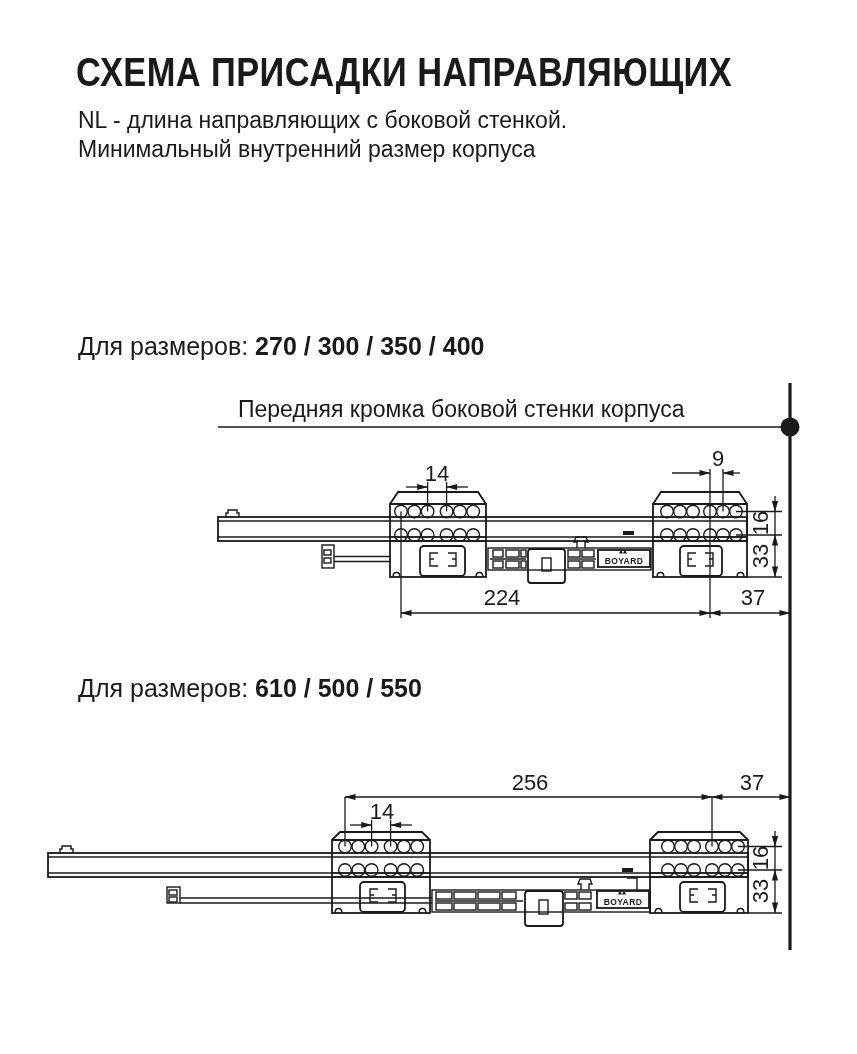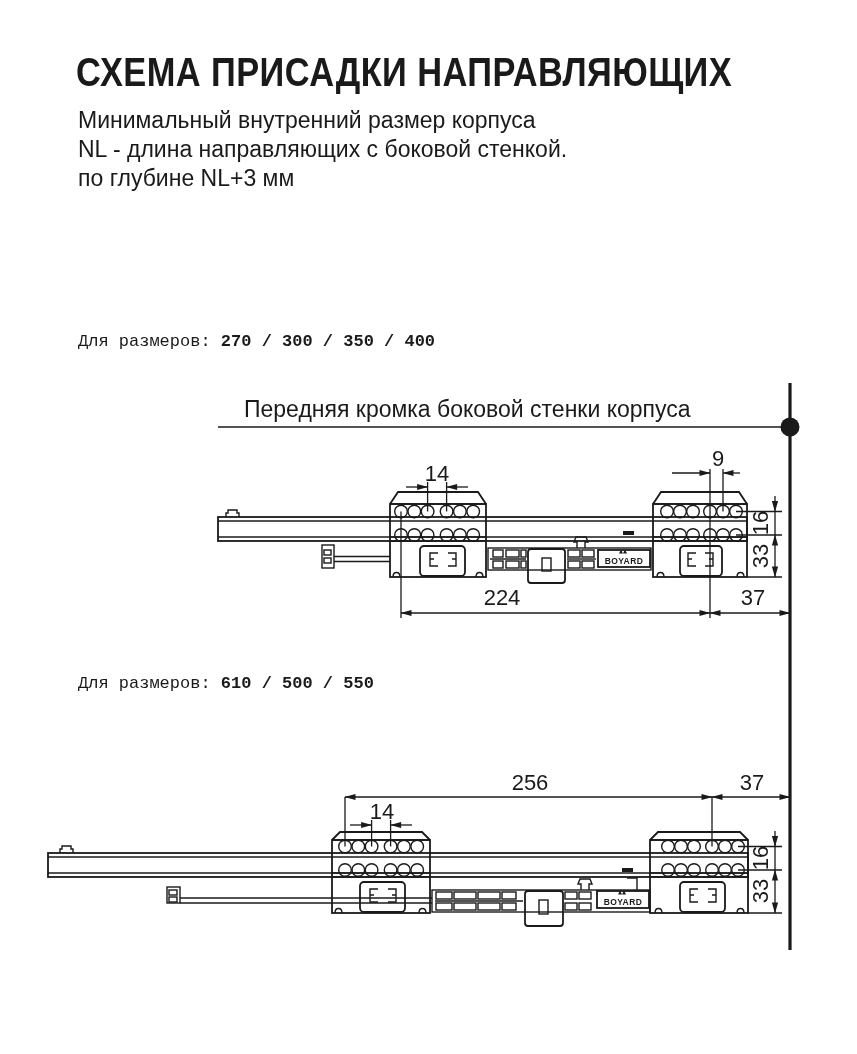--- a/index.html
+++ b/index.html
@@ -16,47 +16,46 @@
     left:76px;top:50px;
     font-size:40px;font-weight:bold;letter-spacing:.5px;
     white-space:nowrap;
     transform:scaleX(.86);transform-origin:left top;
   }
   .intro{
     left:78px;top:106px;
     font-size:23px;line-height:29px;
   }
   .section-title{
-    font-size:17px;white-space:nowrap;font-family:Liberation Mono, monospace;
+    font-size:25px;white-space:nowrap;
   }
   .section-title .sizes{font-weight:bold;}
   .sec1{left:78px;top:332px;}
   .sec2{left:78px;top:674px;}
   .edge-label{
-    left:244px;top:396px;
+    left:238px;top:396px;
     font-size:23px;white-space:nowrap;
   }
   svg{position:absolute;display:block;}
   svg *{vector-effect:none;}
   .o{stroke:#1a1a1a;fill:none;stroke-width:1.8;stroke-linejoin:miter;}
   .o2{stroke:#1a1a1a;fill:none;stroke-width:1.4;}
   .dim{stroke:#1a1a1a;fill:none;stroke-width:1.3;}
   .fillb{fill:#1a1a1a;stroke:none;}
   text.dimtxt{font-family:"Liberation Sans",sans-serif;font-size:22px;fill:#1a1a1a;stroke:none;}
   text.brandtxt{font-family:"Liberation Sans",sans-serif;font-size:8.5px;font-weight:bold;letter-spacing:.4px;fill:#1a1a1a;stroke:none;}
 </style>
 </head>
 <body>
 
 <div class="abs page-title">СХЕМА ПРИСАДКИ НАПРАВЛЯЮЩИХ</div>
 
 <div class="abs intro">
+  <div>NL - длина направляющих с боковой стенкой.</div>
   <div>Минимальный внутренний размер корпуса</div>
-  <div>NL - длина направляющих с боковой стенкой.</div>
-  <div>по глубине NL+3 мм</div>
 </div>
 
 <div class="abs section-title sec1">
   <span>Для размеров:</span>
   <span class="sizes">270 / 300 / 350 / 400</span>
 </div>
 
 <div class="abs edge-label">Передняя кромка боковой стенки корпуса</div>
 
 <div class="abs section-title sec2">

